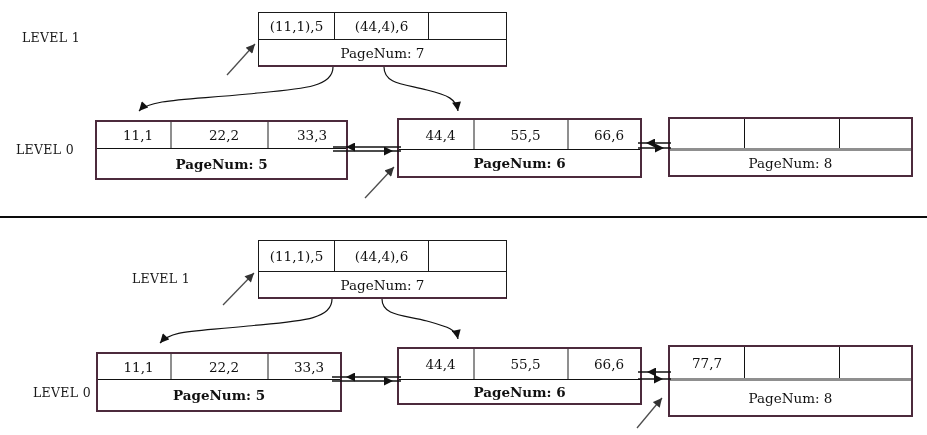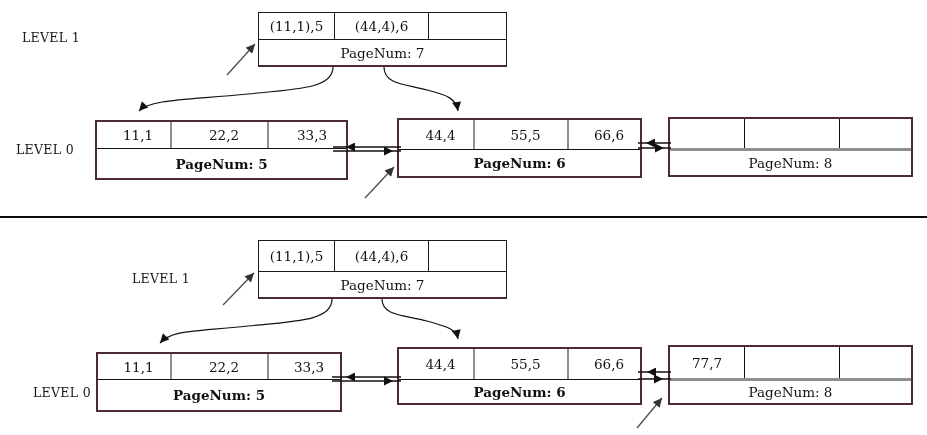--- a/index.html
+++ b/index.html
@@ -112,21 +112,21 @@
 
   <div class="node leaf" style="left:397px;top:347px;width:245px;height:58px">
     <div class="cells" style="height:30px">
       <div class="cell" style="width:76px">44,4</div>
       <div class="cell" style="width:94px">55,5</div>
       <div class="cell" style="flex:1">66,6</div>
     </div>
     <div class="footer">PageNum: 6</div>
   </div>
 
-  <div class="node leaf8" style="left:668px;top:345px;width:245px;height:60px">
+  <div class="node leaf8" style="left:668px;top:345px;width:245px;height:72px">
     <div class="cells" style="height:31px">
       <div class="cell" style="width:75px">77,7</div>
       <div class="cell" style="width:95px"></div>
       <div class="cell" style="flex:1"></div>
     </div>
     <div class="footer">PageNum: 8</div>
   </div>
 
   <svg class="overlay" width="927" height="435" viewBox="0 0 927 435">
     <defs>

